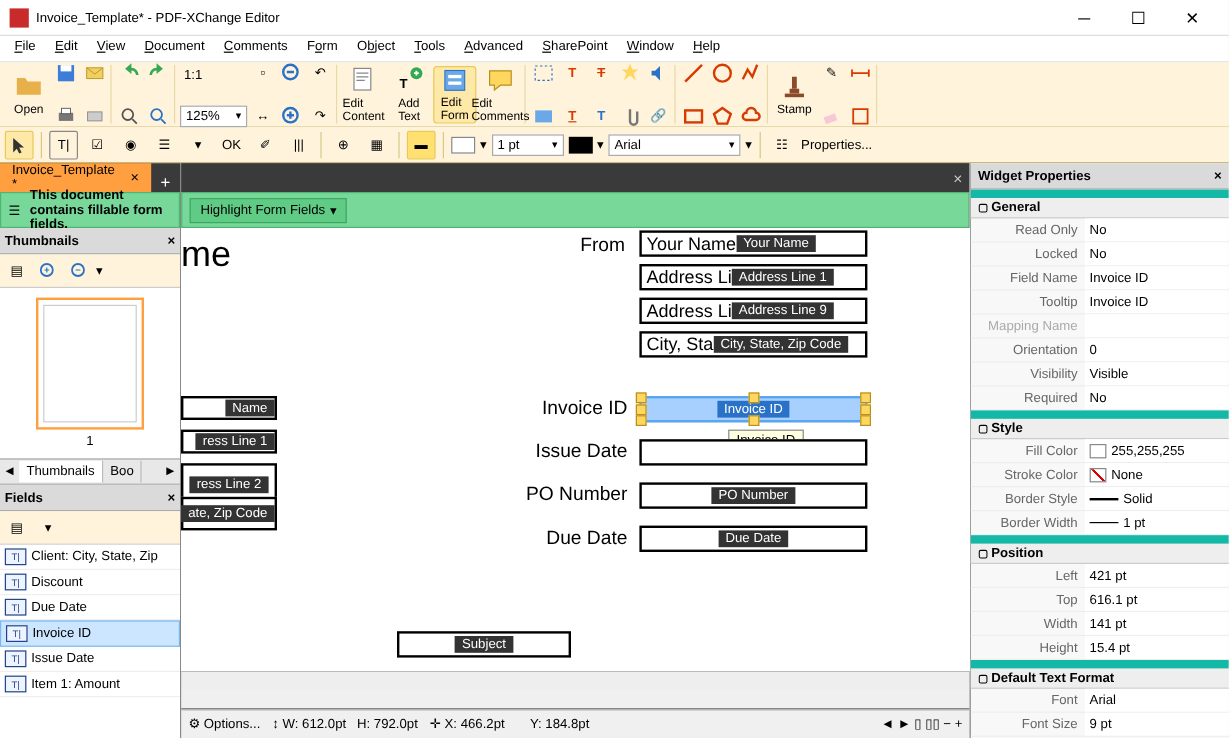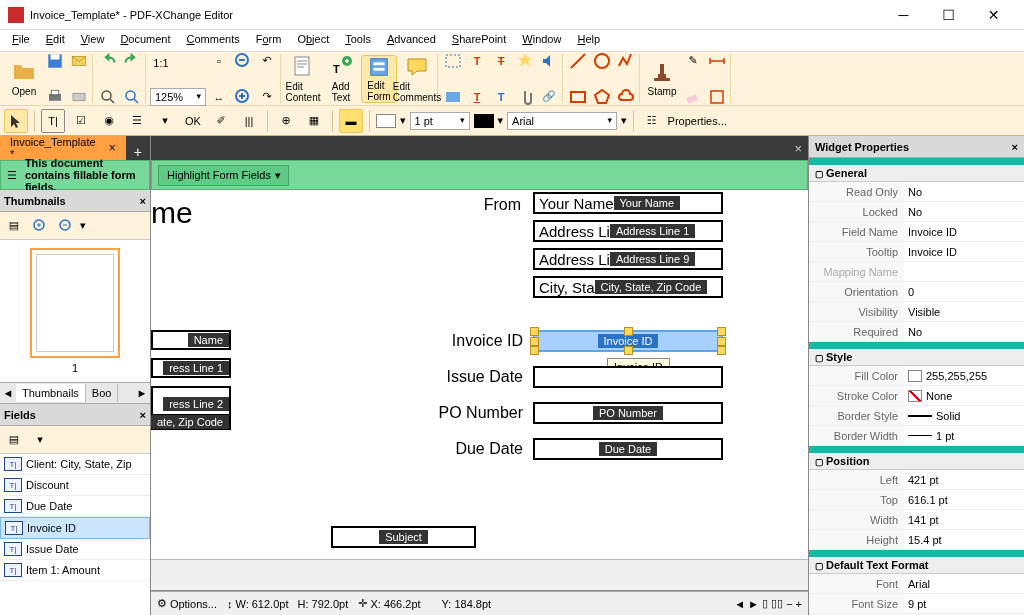--- a/index.html
+++ b/index.html
@@ -485,24 +485,24 @@
           <span style="font-size:15px;padding-left:4px">City, Sta</span>
           <span class="doc-field-tag">City, State, Zip Code</span>
         </div>
 
         <div class="doc-field-box" style="left:0;top:140px;width:80px;height:20px;justify-content:flex-end">
             <span class="doc-field-tag">Name</span>
           </div>
         <div class="doc-field-box" style="left:0;top:168px;width:80px;height:20px;justify-content:flex-end">
             <span class="doc-field-tag">ress Line 1</span>
           </div>
-        <div class="doc-field-box" style="left:0;top:196px;width:80px;height:36px;justify-content:flex-end">
+        <div class="doc-field-box" style="left:0;top:196px;width:80px;height:36px;justify-content:center">
             <span class="doc-field-tag">ress Line 2</span>
           </div>
-        <div class="doc-field-box" style="left:0;top:224px;width:80px;height:16px;justify-content:flex-end">
+        <div class="doc-field-box" style="left:0;top:224px;width:80px;height:28px;justify-content:flex-end">
             <span class="doc-field-tag">ate, Zip Code</span>
           </div>
 
         <div class="doc-label-right" style="left:232px;top:142px;width:140px">Invoice ID</div>
         <div class="doc-field-box sel-field" style="left:382px;top:140px;width:190px;height:22px;justify-content:center">
           <span style="color:#fff;background:#2a72c8;padding:1px 6px">Invoice ID</span>
           <div class="sel-handle" style="left:-5px;top:-5px"></div>
             <div class="sel-handle" style="right:-5px;top:-5px"></div>
           <div class="sel-handle" style="left:-5px;bottom:-5px"></div>
             <div class="sel-handle" style="right:-5px;bottom:-5px"></div>

